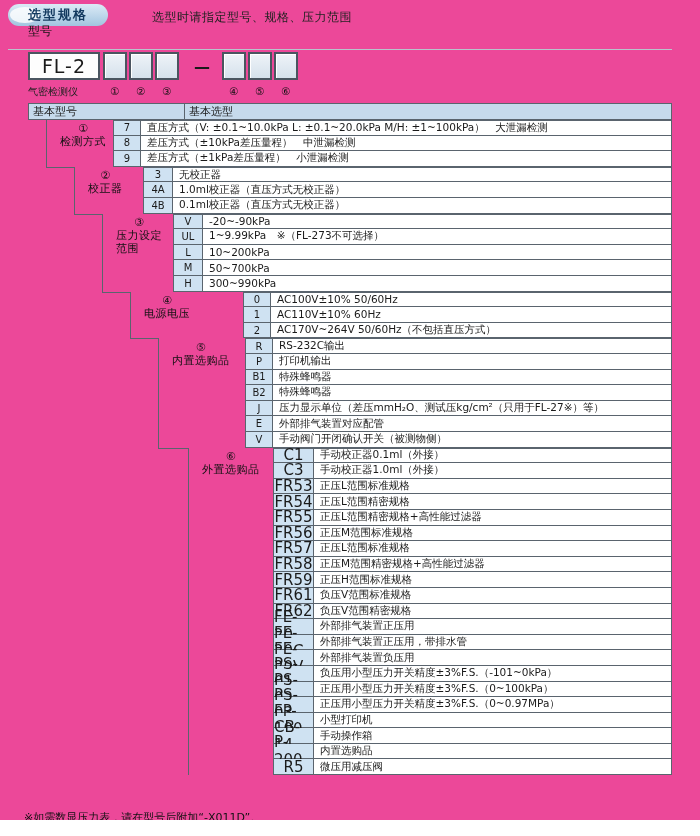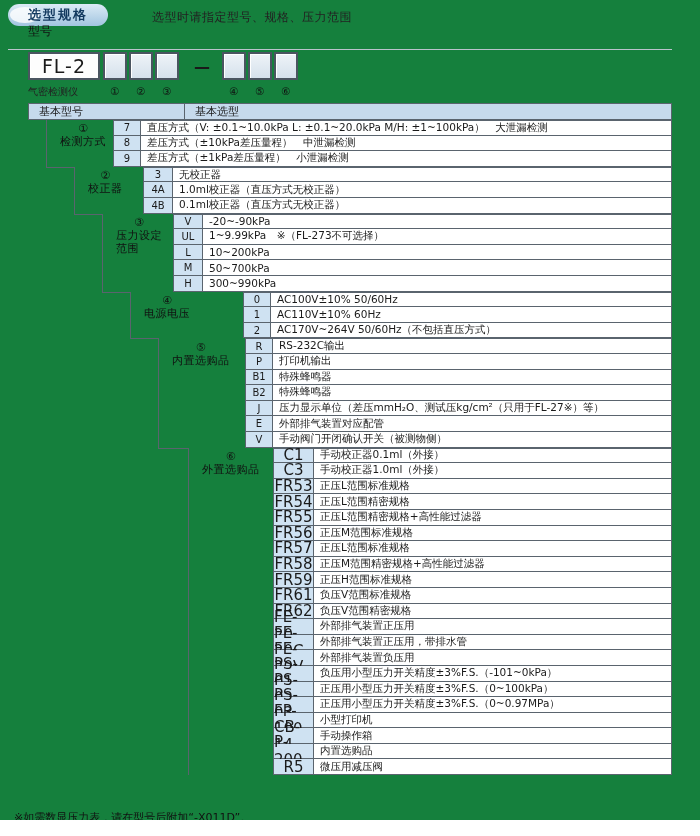--- a/index.html
+++ b/index.html
@@ -1,17 +1,17 @@
 <!DOCTYPE html>
 <html><head>
 <meta charset="utf-8">
 <style>
   *{box-sizing:border-box;margin:0;padding:0}
   html,body{margin:0;background:#fff;font-family:"DejaVu Sans","Liberation Sans",sans-serif;color:#1a1a1a}
-  #page{position:relative;width:700px;height:820px;background:#15803d;overflow:hidden}
+  #page{position:relative;width:700px;height:820px;background:#ec4899;overflow:hidden}
   .abs{position:absolute}
 
   
   #banner{position:absolute;left:8px;top:4px;width:100px;height:22px;border-radius:11px;
     background:linear-gradient(180deg,#dcebf6,#a2c5e0);display:flex;align-items:center;justify-content:center}
   #banner .shine{position:absolute;left:2px;top:3px;width:30px;height:16px;border-radius:50%;background:rgba(255,255,255,.8)}
   #banner .txt{position:relative;font-size:13px;font-weight:bold;color:#12395f;letter-spacing:2px}
   #subtitle{left:152px;top:9px;font-size:12px;color:#222;letter-spacing:.5px}
 
   
@@ -20,21 +20,21 @@
   .mbox{top:52px;height:28px;border:2px solid #4a5560;background:linear-gradient(180deg,#eef3f8,#d5e1ec);box-shadow:inset 1px 1px 0 #fff}
   #fl2{left:28px;width:72px;background:#fdfdfd;display:flex;align-items:center;justify-content:center;font-size:19px;font-weight:normal;letter-spacing:1px}
   #b1{left:103px;width:24px}#b2{left:129px;width:24px}#b3{left:155px;width:24px}
   #b4{left:222px;width:24px}#b5{left:248px;width:24px}#b6{left:274px;width:24px}
   #dash{left:186px;top:52px;width:32px;height:28px;display:flex;align-items:center;justify-content:center;font-weight:bold;font-size:16px}
   #device-label{left:28px;top:85px;font-size:10px;color:#222}
   .dlabel{top:85px;width:24px;text-align:center;font-size:10.5px;color:#111}
   #dl1{left:103px}#dl2{left:129px}#dl3{left:155px}#dl4{left:222px}#dl5{left:248px}#dl6{left:274px}
 
   
-  .th{top:103px;height:17px;background:#c6daec;border:1px solid #5a646e;font-size:11px;display:flex;align-items:center;padding-left:10px}
+  .th{top:103px;height:17px;background:#c6daec;border:1px solid #5a646e;font-size:11px;display:flex;align-items:center;padding-left:4px}
   #th1{left:28px;width:157px}
   #th2{left:185px;width:487px;border-left:none}
 
   
   .group{position:absolute}
   .row{display:flex;height:15.6px;border:1px solid #5a646e;border-top:none;background:#fff}
   .group .row:first-of-type{border-top:1px solid #5a646e}
   .code{background:#cfe2f2;border-right:1px solid #5a646e;display:flex;align-items:center;justify-content:center;font-size:10px;flex:none}
   .desc{flex:1;display:flex;align-items:center;padding-left:6px;font-size:10.5px;white-space:nowrap;overflow:hidden}
   #g1{left:113px;top:120px;width:559px}   #g1 .code{width:27px}
@@ -47,21 +47,21 @@
   
   .grp-tag{position:absolute;display:flex;flex-direction:column;line-height:13px}
   .grp-num{font-size:11px;text-align:center;color:#111}
   .grp-name{font-size:11px;color:#111;letter-spacing:.5px}
   #t1{left:60px;top:121.5px}#t2{left:88px;top:168.5px}#t3{left:116px;top:215.5px}
   #t4{left:144px;top:293.5px}#t5{left:172px;top:340.5px}#t6{left:202px;top:449.5px}
 
   
   .tree{position:absolute;background:#5a646e}
 
-  #note{left:14px;top:810px;font-size:11px;color:#111}
+  #note{left:24px;top:810px;font-size:11px;color:#111}
   #footer-bar{left:0;top:831px;width:700px;height:3px;background:#0b0b0b}
 </style>
 </head>
 <body>
 
 <div id="page">
 
   <div id="banner">
     <span class="shine"></span>
     <span class="txt">选型规格</span>

